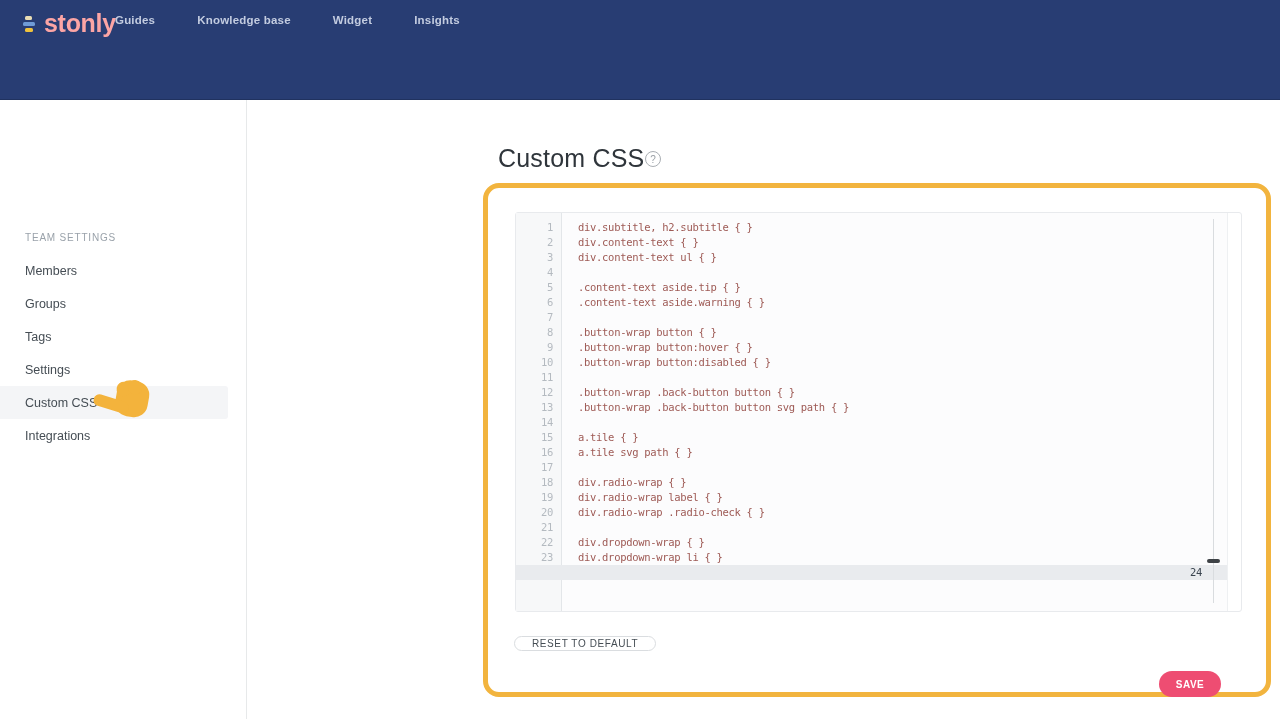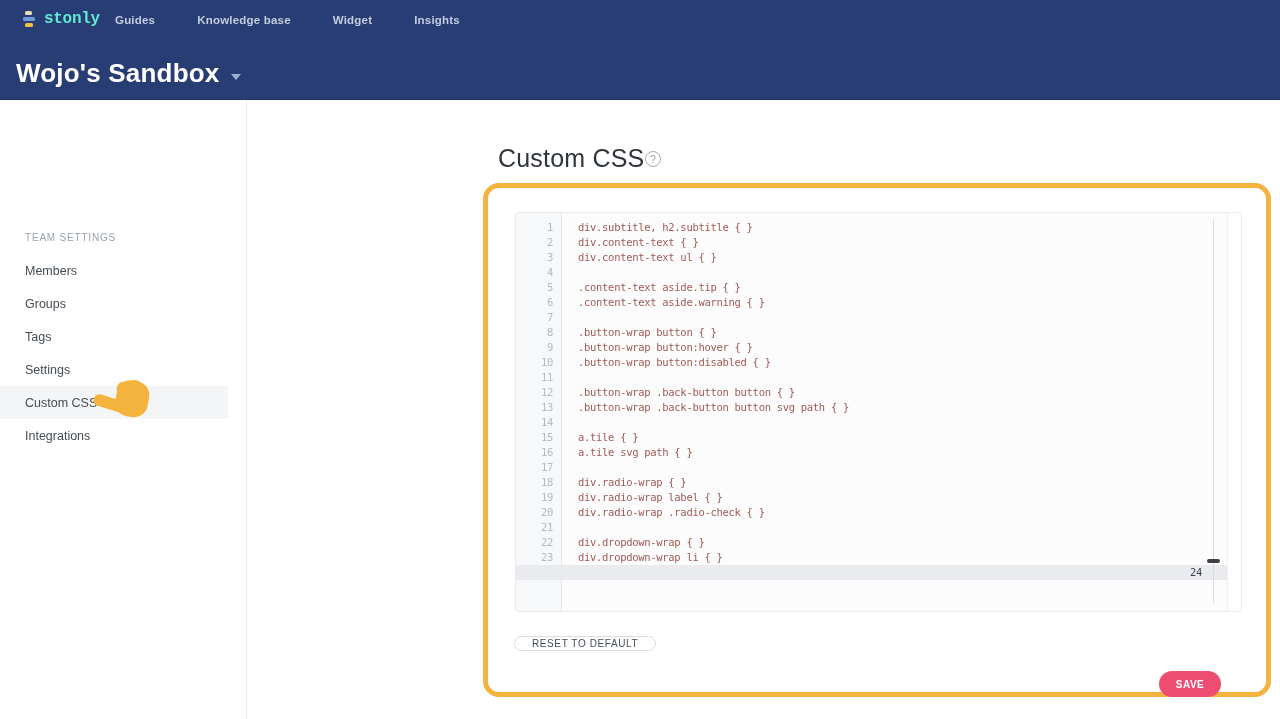--- a/index.html
+++ b/index.html
@@ -8,21 +8,21 @@
 
   
   .header { position:absolute; left:0; top:0; width:1280px; height:100px;
             background:#283d73; border-bottom:1px solid #20325f; }
   .logo { position:absolute; left:22px; top:9px; display:flex; align-items:center; cursor:pointer; }
   .logo-icon { width:17px; height:20px; margin-right:5px; position:relative; }
   .logo-icon i { position:absolute; display:block; border-radius:1.5px; }
   .logo-icon .b1 { left:3px; top:2px;  width:7px;  height:4px; background:#e9ddb4; }
   .logo-icon .b2 { left:1px; top:8px;  width:12px; height:4px; background:#6f9bd6; }
   .logo-icon .b3 { left:3px; top:14px; width:8px;  height:4px; background:#efc23c; }
-  .logo-text { color:#5eead4; font-size:16px; font-weight:bold; letter-spacing:-0.3px;font-family:Liberation Mono, monospace; }
+  .logo-text { color:#fca5a5; font-size:25px; font-weight:bold; letter-spacing:-0.3px; }
   .top-nav { position:absolute; left:115px; top:0; height:40px; display:flex; align-items:center; gap:42px; }
   .nav-link { color:#c3cce0; font-size:11.5px; font-weight:bold; letter-spacing:0.2px; cursor:pointer; }
   .workspace { position:absolute; left:16px; top:58px; display:flex; align-items:center; cursor:pointer; }
   .workspace-title { color:#fff; font-size:26px; font-weight:600; letter-spacing:0.2px; }
   .caret-down { width:0; height:0; margin-left:11px; margin-top:6px;
                 border-left:5px solid transparent; border-right:5px solid transparent;
                 border-top:6px solid #9fb0d6; }
 
   
   .sidebar { position:absolute; left:0; top:100px; width:247px; height:619px;
@@ -91,24 +91,20 @@
         <i class="b3"></i>
     </span>
     <span class="logo-text">stonly</span>
   </div>
   <div class="top-nav">
       <div class="nav-link">Guides</div>
       <div class="nav-link">Knowledge base</div>
       <div class="nav-link">Widget</div>
       <div class="nav-link">Insights</div>
     </div>
-  <div class="workspace">
-    <span class="workspace-title">Wojo's Sandbox</span>
-    <span class="caret-down"></span>
-  </div>
 </div>
 
 <div class="sidebar">
   <div class="sidebar-section-title">TEAM SETTINGS</div>
   <div class="side-items">
       <div class="side-item">Members</div>
       <div class="side-item">Groups</div>
       <div class="side-item">Tags</div>
       <div class="side-item">Settings</div>
       <div class="side-item active">Custom CSS</div>

